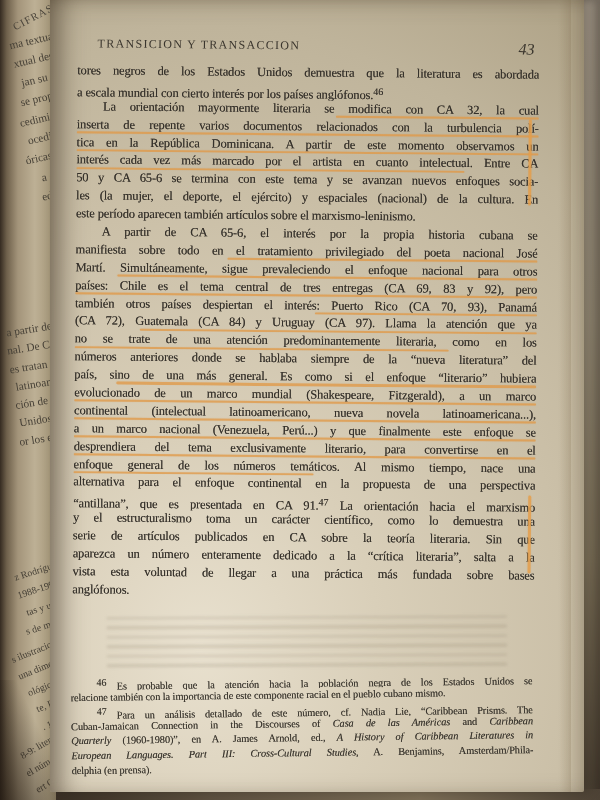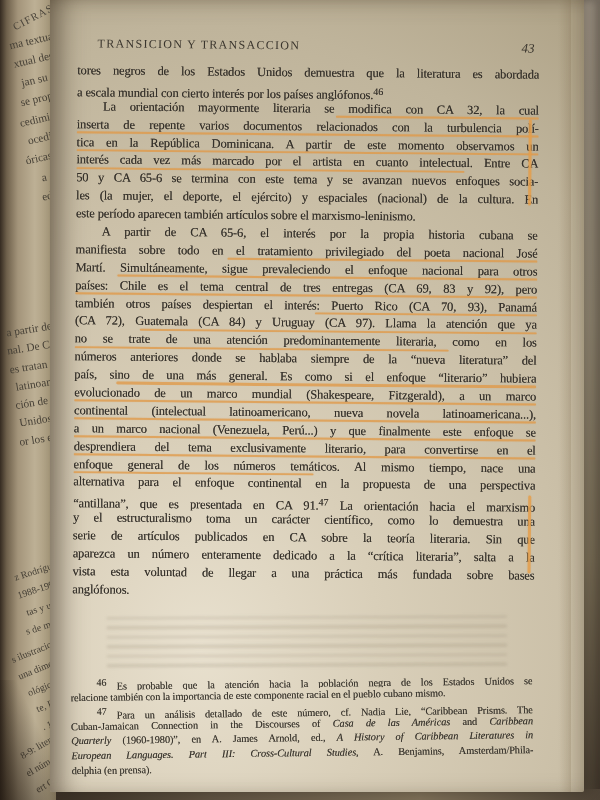--- a/index.html
+++ b/index.html
@@ -36,21 +36,21 @@
                inset 0 16px 24px -14px rgba(70,56,38,.5),
                inset -16px 0 20px -12px rgba(100,85,60,.38),
                7px 0 14px rgba(35,28,20,.35);}
   .page::after{content:"";position:absolute;top:0;bottom:0;right:13px;width:12px;
     background:linear-gradient(90deg,transparent,rgba(120,100,70,.20));}
   .page-inner{position:absolute;inset:0;transform:rotate(.55deg);transform-origin:40% 40%;}
 
   .running-head{position:absolute;top:44px;left:45px;right:52px;display:flex;
     justify-content:space-between;align-items:flex-start;color:#3a352d;}
   .head-title{font-size:12px;letter-spacing:1.3px;}
-  .page-num{font-size:13px;font-style:italic;}
+  .page-num{font-size:16px;font-style:italic;}
 
   .body-text{position:absolute;left:25px;top:70px;width:462px;}
   .line{position:relative;height:17.9px;line-height:17.9px;overflow:hidden;
     text-align:justify;text-align-last:justify;color:#35312b;font-size:12.5px;
     letter-spacing:-.15px;text-shadow:0 0 .4px rgba(52,46,38,.7);}
   .line.end{text-align-last:left;}
   .line.ind{text-indent:26px;}
   .sup{font-size:10px;vertical-align:4px;letter-spacing:0;}
   .ul{position:absolute;bottom:.5px;height:2.2px;background:rgba(224,152,70,.78);
       border-radius:2px;box-shadow:0 0 1px rgba(224,152,70,.55);}

